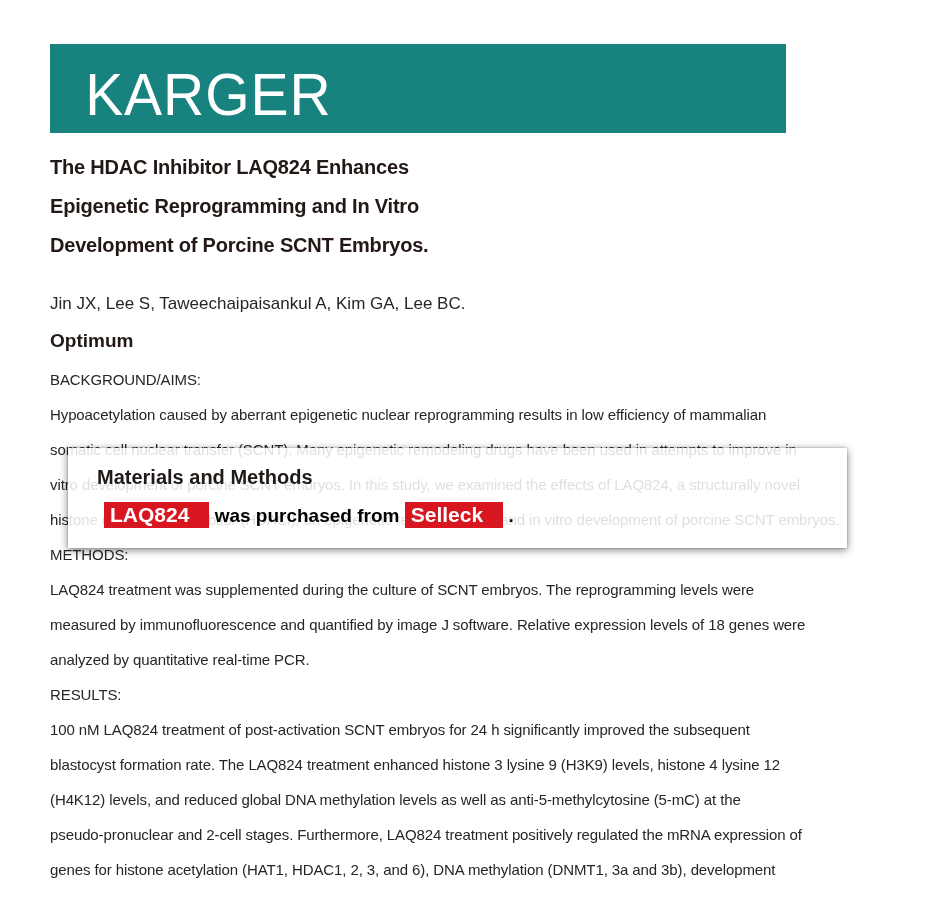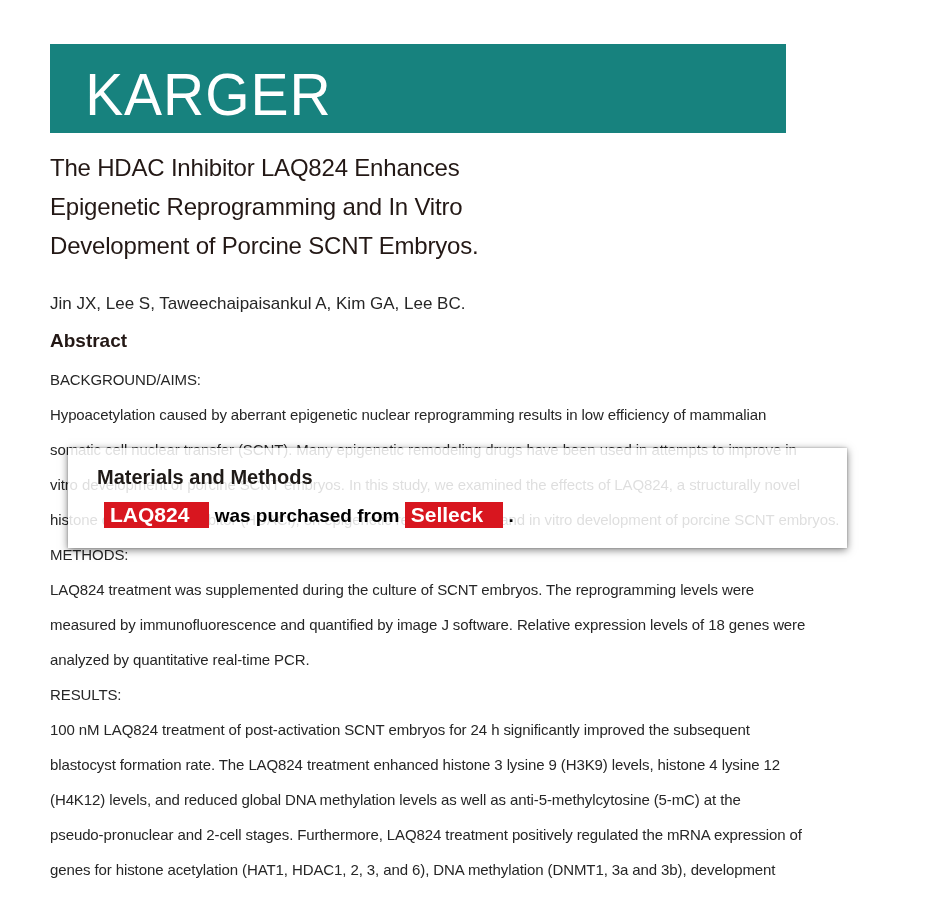--- a/index.html
+++ b/index.html
@@ -39,23 +39,23 @@
     line-height: 1;
     transform: scaleX(0.95);
     transform-origin: left center;
   }
 
   
   .title {
     position: absolute;
     left: 50px;
     top: 148px;
-    font-size: 24px;
+    font-size: 20px;
     line-height: 39px;
-    font-weight: normal;
+    font-weight: bold;
     color: var(--title-ink, #231815);
     white-space: pre;
     letter-spacing: -0.2px;
   }
   .authors {
     position: absolute;
     left: 50px;
     top: 294px;
     font-size: 17px;
     color: var(--body-ink, #262626);
@@ -125,21 +125,21 @@
   <div class="banner">
     <div class="logo">KARGER</div>
   </div>
 
   <h1 class="title" style="margin:0;">The HDAC Inhibitor LAQ824 Enhances
 Epigenetic Reprogramming and In Vitro
 Development of Porcine SCNT Embryos.</h1>
 
   <div class="authors">Jin JX, Lee S, Taweechaipaisankul A, Kim GA, Lee BC.</div>
 
-  <h2 class="abstract-heading" style="margin:0;">Abstract</h2>
+  <h2 class="abstract-heading" style="margin:0;">Optimum</h2>
 
   <div class="abstract-body">BACKGROUND/AIMS:
 Hypoacetylation caused by aberrant epigenetic nuclear reprogramming results in low efficiency of mammalian
 somatic cell nuclear transfer (SCNT). Many epigenetic remodeling drugs have been used in attempts to improve in
 vitro development of porcine SCNT embryos. In this study, we examined the effects of LAQ824, a structurally novel
 histone deacetylase inhibitor (HDACi), on epigenetic reprogramming and in vitro development of porcine SCNT embryos.
 METHODS:
 LAQ824 treatment was supplemented during the culture of SCNT embryos. The reprogramming levels were
 measured by immunofluorescence and quantified by image J software. Relative expression levels of 18 genes were
 analyzed by quantitative real-time PCR.

